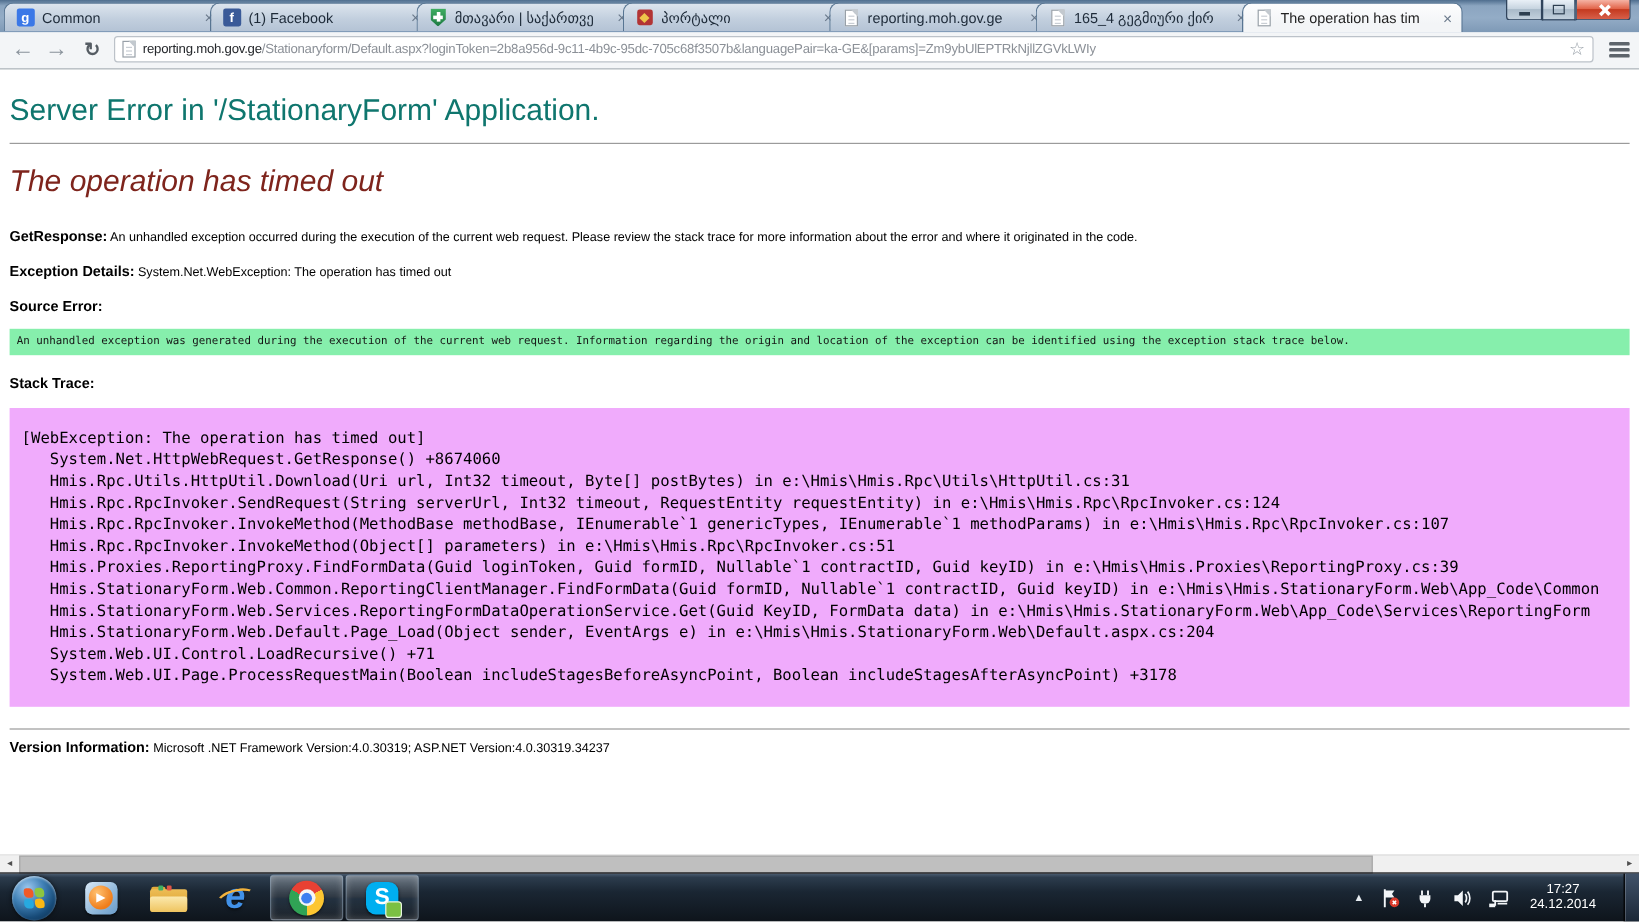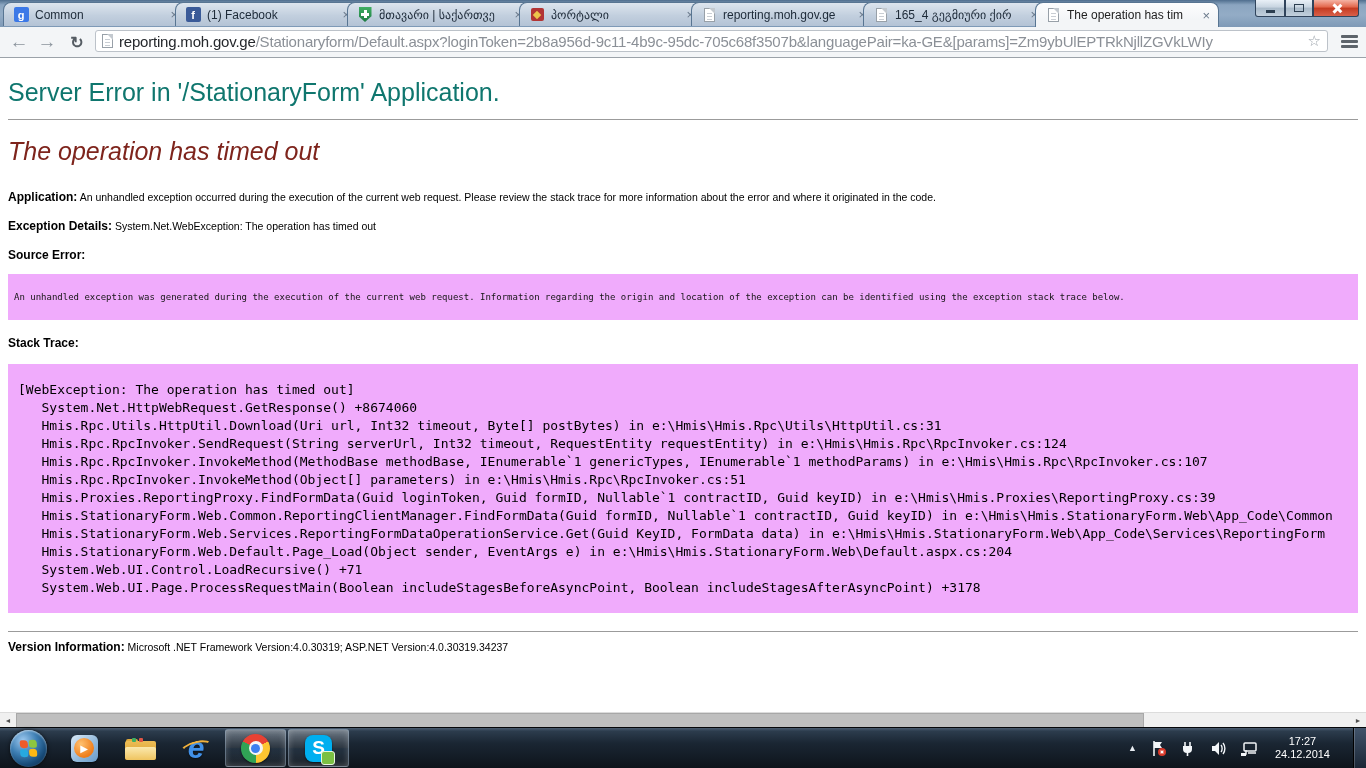--- a/index.html
+++ b/index.html
@@ -58,37 +58,37 @@
   
   .toolbar{position:relative;height:30px;background:#f3f5f7;border-bottom:1px solid #9ba2a9;}
   .nav-ic{position:absolute;top:0;height:30px;display:flex;align-items:center;justify-content:center;
     font-size:19px;color:#8a939c;width:26px;}
   .nav-back{left:6px;}
   .nav-fwd{left:34px;}
   .nav-reload{left:64px;font-size:16px;color:#555c63;font-weight:bold;}
   .addressbar{position:absolute;left:95px;right:38px;top:3px;height:22px;box-sizing:border-box;
     background:#fff;border:1px solid #bcc2c9;border-radius:3px;display:flex;align-items:center;
     padding:0 6px;gap:6px;}
-  .url{flex:1;font-size:15px;white-space:nowrap;overflow:hidden;letter-spacing:-0.2px;}
+  .url{flex:1;font-size:11px;white-space:nowrap;overflow:hidden;letter-spacing:-0.2px;}
   .url .domain{color:#25282c;}
   .url .path{color:#8b9097;}
   .star{color:#9aa2aa;font-size:15px;}
   .menu-ic{position:absolute;right:8px;top:8px;width:17px;height:13px;display:flex;
     flex-direction:column;justify-content:space-between;}
   .menu-ic b{height:3px;background:#5d646b;border-radius:1px;}
 
   
   .content{position:absolute;top:58px;left:0;right:0;bottom:15px;background:#fff;
     padding:4px 8px;box-sizing:border-box;overflow:hidden;}
   .err-h1{color:#0f766e;font-size:25px;font-weight:400;margin:16px 0 12px;}
   .content hr{border:none;border-top:1px solid #9b9b9b;margin:0;}
   .err-h2{color:#7e241c;font-size:25px;font-style:italic;font-weight:400;margin:17px 0 24px;}
   .meta{font-size:10.5px;color:#000;margin:0 0 15px;}
   .meta b{font-size:12px;}
-  .srcbox{background:#f0abfc;padding:18px 6px;margin:12px 0 4px;
+  .srcbox{background:#86efac;padding:6px 6px;margin:12px 0 4px;
     font-family:"DejaVu Sans Mono",monospace;font-size:9px;color:#151515;white-space:nowrap;}
   .stackbox{background:#f0abfc;margin:14px 0 18px;padding:17px 6px 16px 10px;overflow:hidden;}
   .stackbox pre{margin:0;font-family:"DejaVu Sans Mono",monospace;font-size:13px;line-height:18px;color:#000;}
   .version{font-size:10.5px;margin:8px 0 0;}
   .version b{font-size:12px;}
 
   
   .hscroll{position:absolute;left:0;right:0;bottom:0;height:15px;background:#f0f0f0;border-top:1px solid #dcdcdc;}
   .hs-btn{position:absolute;top:0;width:16px;height:15px;display:flex;align-items:center;
     justify-content:center;font-size:7px;color:#4f4f4f;background:#f0f0f0;}
@@ -248,21 +248,21 @@
         <b></b>
         <b></b>
         <b></b>
       </div>
   </div>
 
   <div class="content">
     <div class="err-h1">Server Error in '/StationaryForm' Application.</div>
     <hr>
     <div class="err-h2">The operation has timed out</div>
-    <p class="meta"><b>Application:</b> <span>An unhandled exception occurred during the execution of the current web request. Please review the stack trace for more information about the error and where it originated in the code.</span></p>
+    <p class="meta"><b>GetResponse:</b> <span>An unhandled exception occurred during the execution of the current web request. Please review the stack trace for more information about the error and where it originated in the code.</span></p>
     <p class="meta"><b>Exception Details:</b> <span>System.Net.WebException: The operation has timed out</span></p>
     <p class="meta" style="margin-bottom:0;"><b>Source Error:</b></p>
     <div class="srcbox">An unhandled exception was generated during the execution of the current web request. Information regarding the origin and location of the exception can be identified using the exception stack trace below.</div>
     <p class="meta" style="margin:16px 0 0;"><b>Stack Trace:</b></p>
     <div class="stackbox">
         <pre>[WebException: The operation has timed out]
    System.Net.HttpWebRequest.GetResponse() +8674060
    Hmis.Rpc.Utils.HttpUtil.Download(Uri url, Int32 timeout, Byte[] postBytes) in e:\Hmis\Hmis.Rpc\Utils\HttpUtil.cs:31
    Hmis.Rpc.RpcInvoker.SendRequest(String serverUrl, Int32 timeout, RequestEntity requestEntity) in e:\Hmis\Hmis.Rpc\RpcInvoker.cs:124
    Hmis.Rpc.RpcInvoker.InvokeMethod(MethodBase methodBase, IEnumerable`1 genericTypes, IEnumerable`1 methodParams) in e:\Hmis\Hmis.Rpc\RpcInvoker.cs:107

